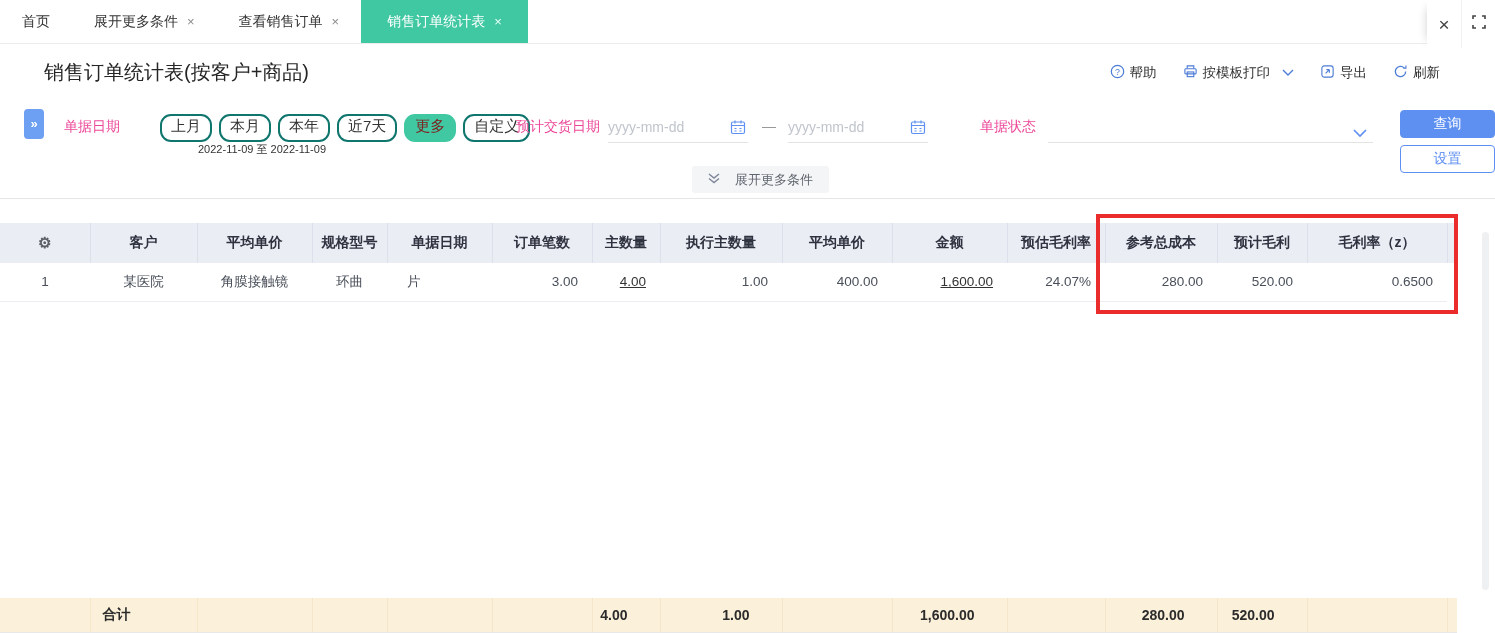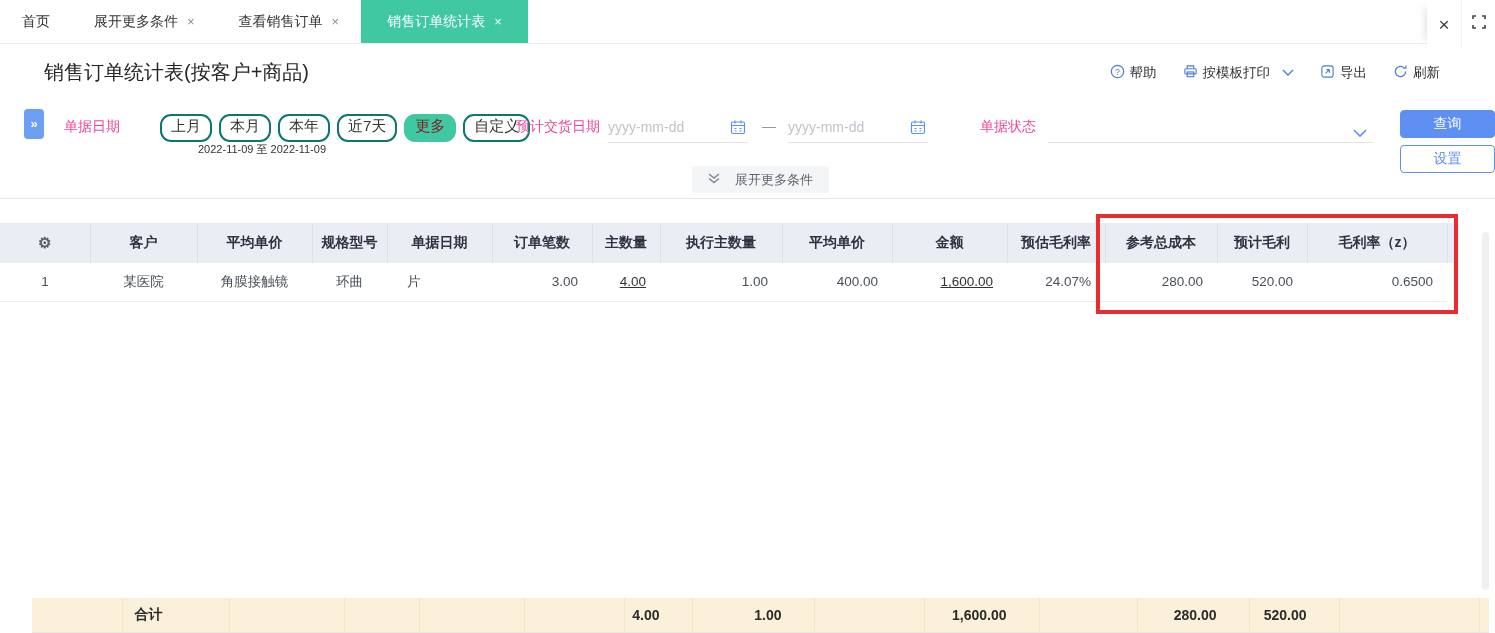--- a/index.html
+++ b/index.html
@@ -61,21 +61,21 @@
   .gear { font-size:15px; color:#5c6066; cursor:pointer; }
   .cell-link { color:#333; text-decoration:underline; cursor:pointer; }
 
   
   .highlight-box { position:absolute; left:1096px; top:-9px; width:362px; height:100px; border:4px solid #ea2c2c; pointer-events:none; }
 
   
   .scroll-track { position:absolute; right:6px; top:232px; width:7px; height:358px; background:#eef0f2; border-radius:4px; }
 
   
-  .summary { position:absolute; left:0; bottom:0;margin-left:32px; }
+  .summary { position:absolute; left:0; bottom:0; }
   table.sumgrid { border-collapse:collapse; table-layout:fixed; width:1457px; }
   .sumgrid td { height:35px; background:#fbf0d9; font-size:14px; font-weight:bold; color:#2b2b2b; border-right:1px solid #f3e6c9; border-bottom:1px solid #e8e8e8; }
   .sumgrid td.c-gutter { border-right:none; }
   .sum-label { text-align:left; padding-left:12px; }
   .sum-num { text-align:right; padding-right:32px; }
 </style>
 </head>
 <body>
 
 <div class="screen">

